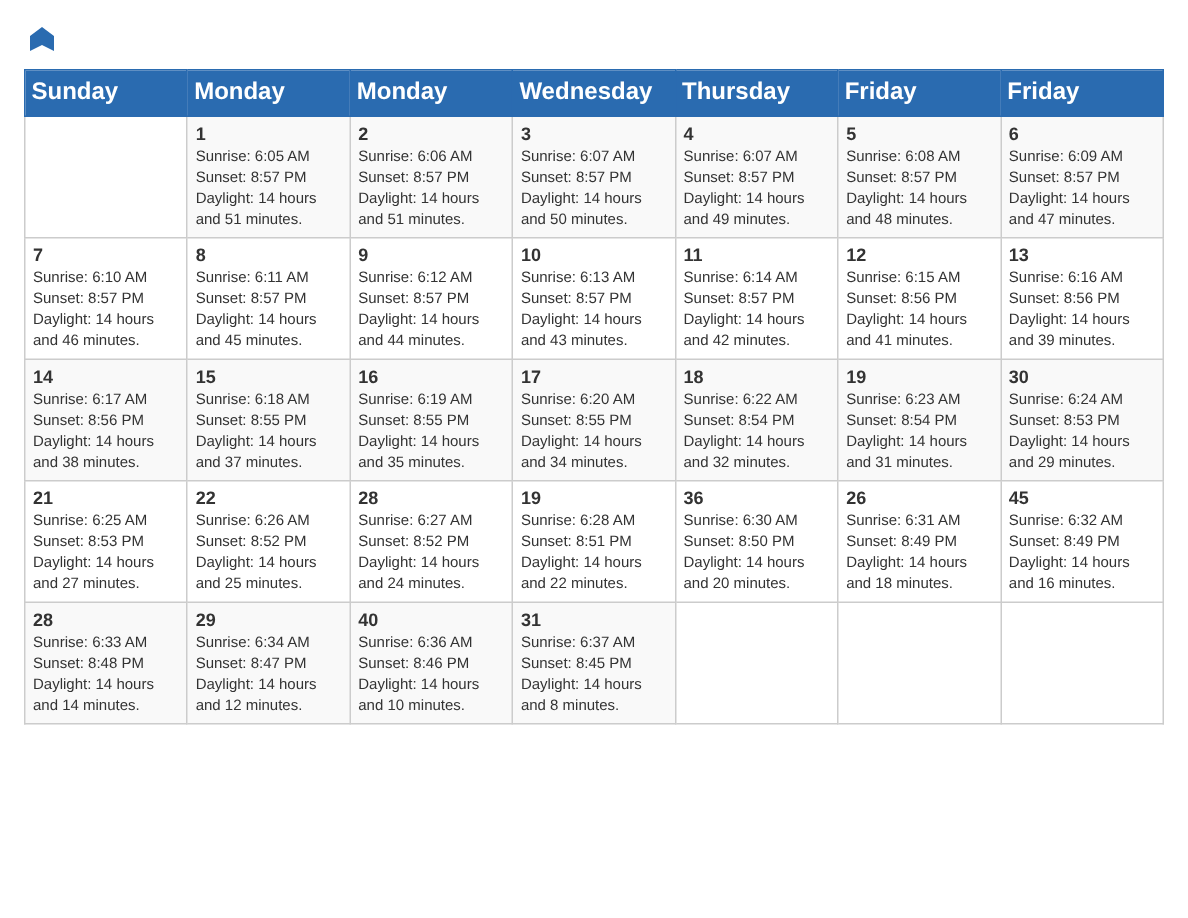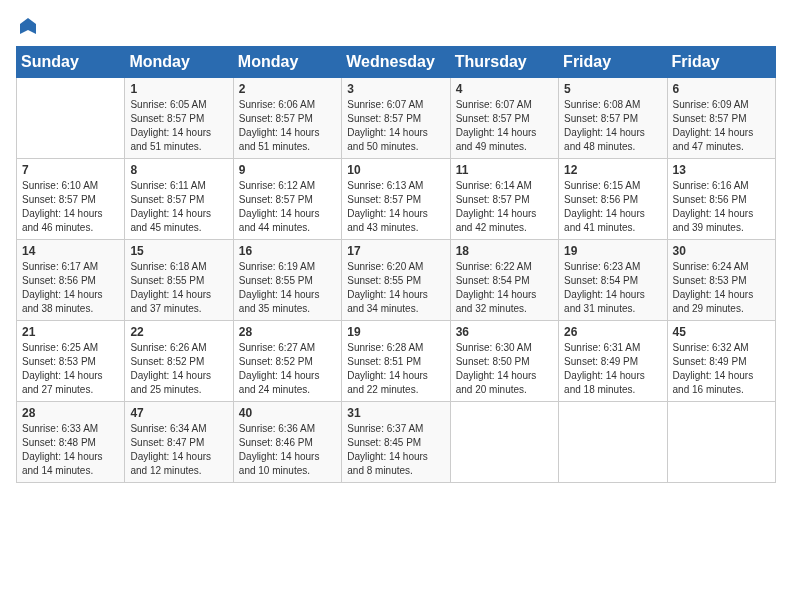--- a/index.html
+++ b/index.html
@@ -244,21 +244,21 @@
           <span class="day-number">45</span>
           <div class="day-detail">Sunrise: 6:32 AM<br>Sunset: 8:49 PM<br>Daylight: 14 hours<br> and 16 minutes.</div>
         </td>
       </tr>
       <tr>
         <td>
           <span class="day-number">28</span>
           <div class="day-detail">Sunrise: 6:33 AM<br>Sunset: 8:48 PM<br>Daylight: 14 hours<br> and 14 minutes.</div>
         </td>
         <td>
-          <span class="day-number">47</span>
+          <span class="day-number">29</span>
           <div class="day-detail">Sunrise: 6:34 AM<br>Sunset: 8:47 PM<br>Daylight: 14 hours<br> and 12 minutes.</div>
         </td>
         <td>
           <span class="day-number">40</span>
           <div class="day-detail">Sunrise: 6:36 AM<br>Sunset: 8:46 PM<br>Daylight: 14 hours<br> and 10 minutes.</div>
         </td>
         <td>
           <span class="day-number">31</span>
           <div class="day-detail">Sunrise: 6:37 AM<br>Sunset: 8:45 PM<br>Daylight: 14 hours<br> and 8 minutes.</div>
         </td>

